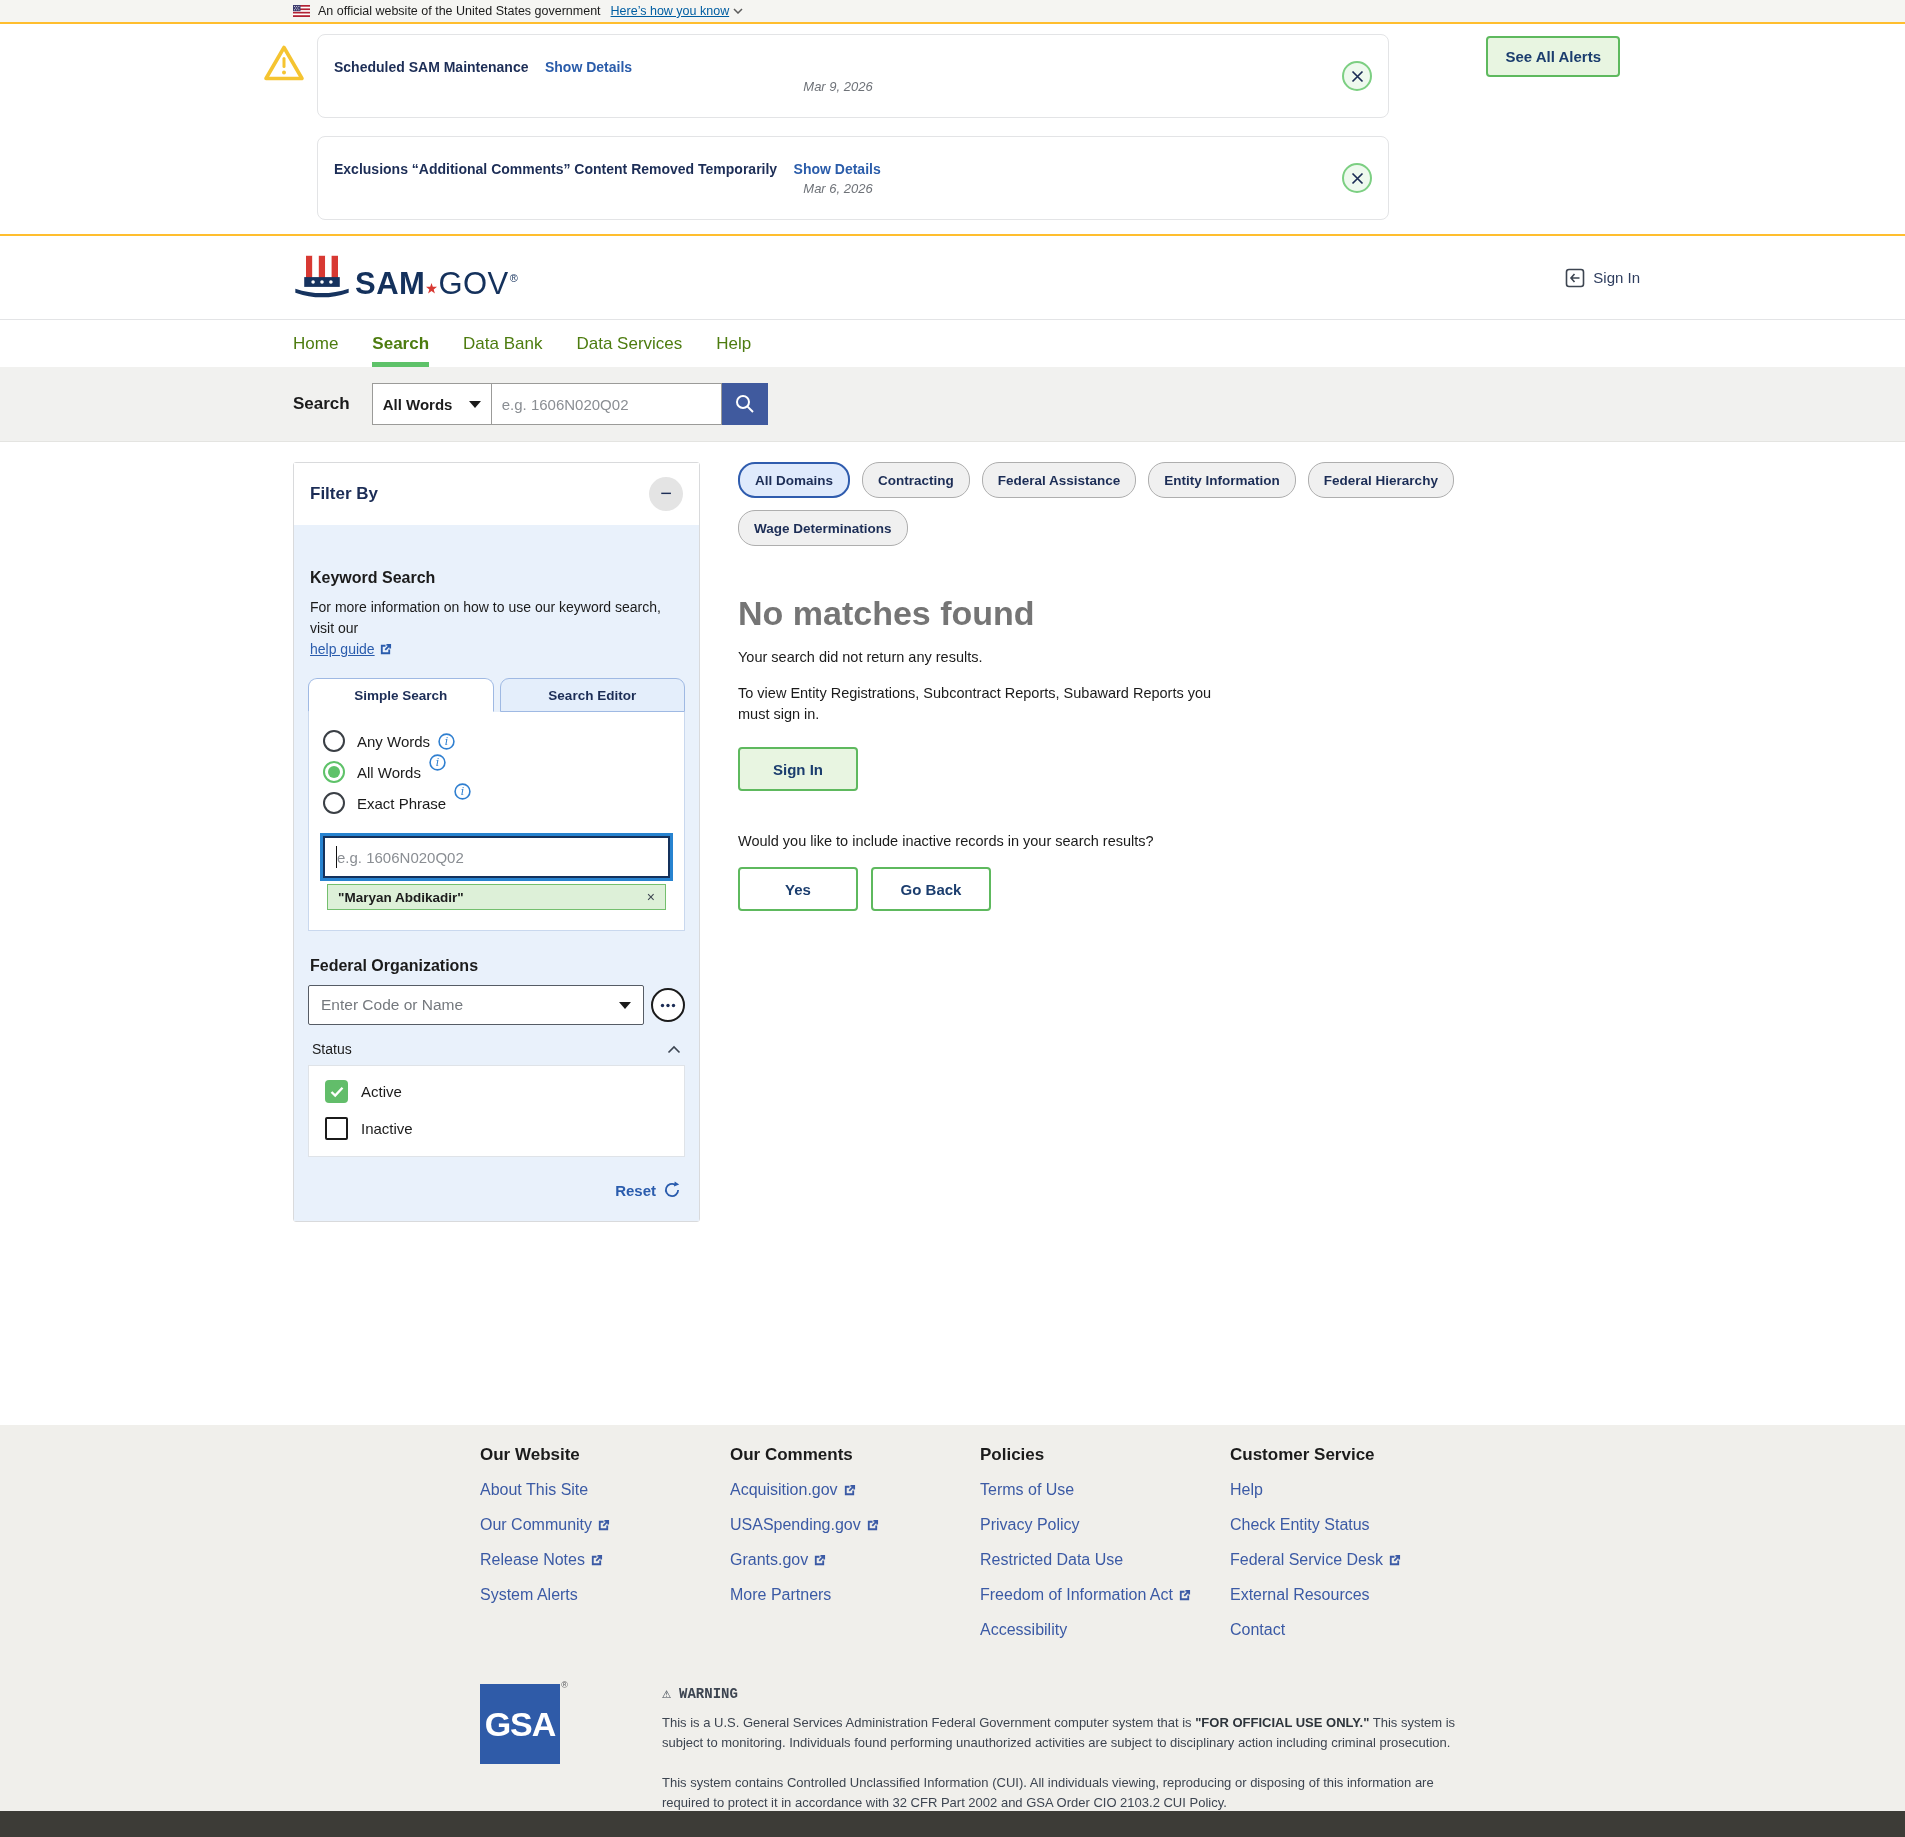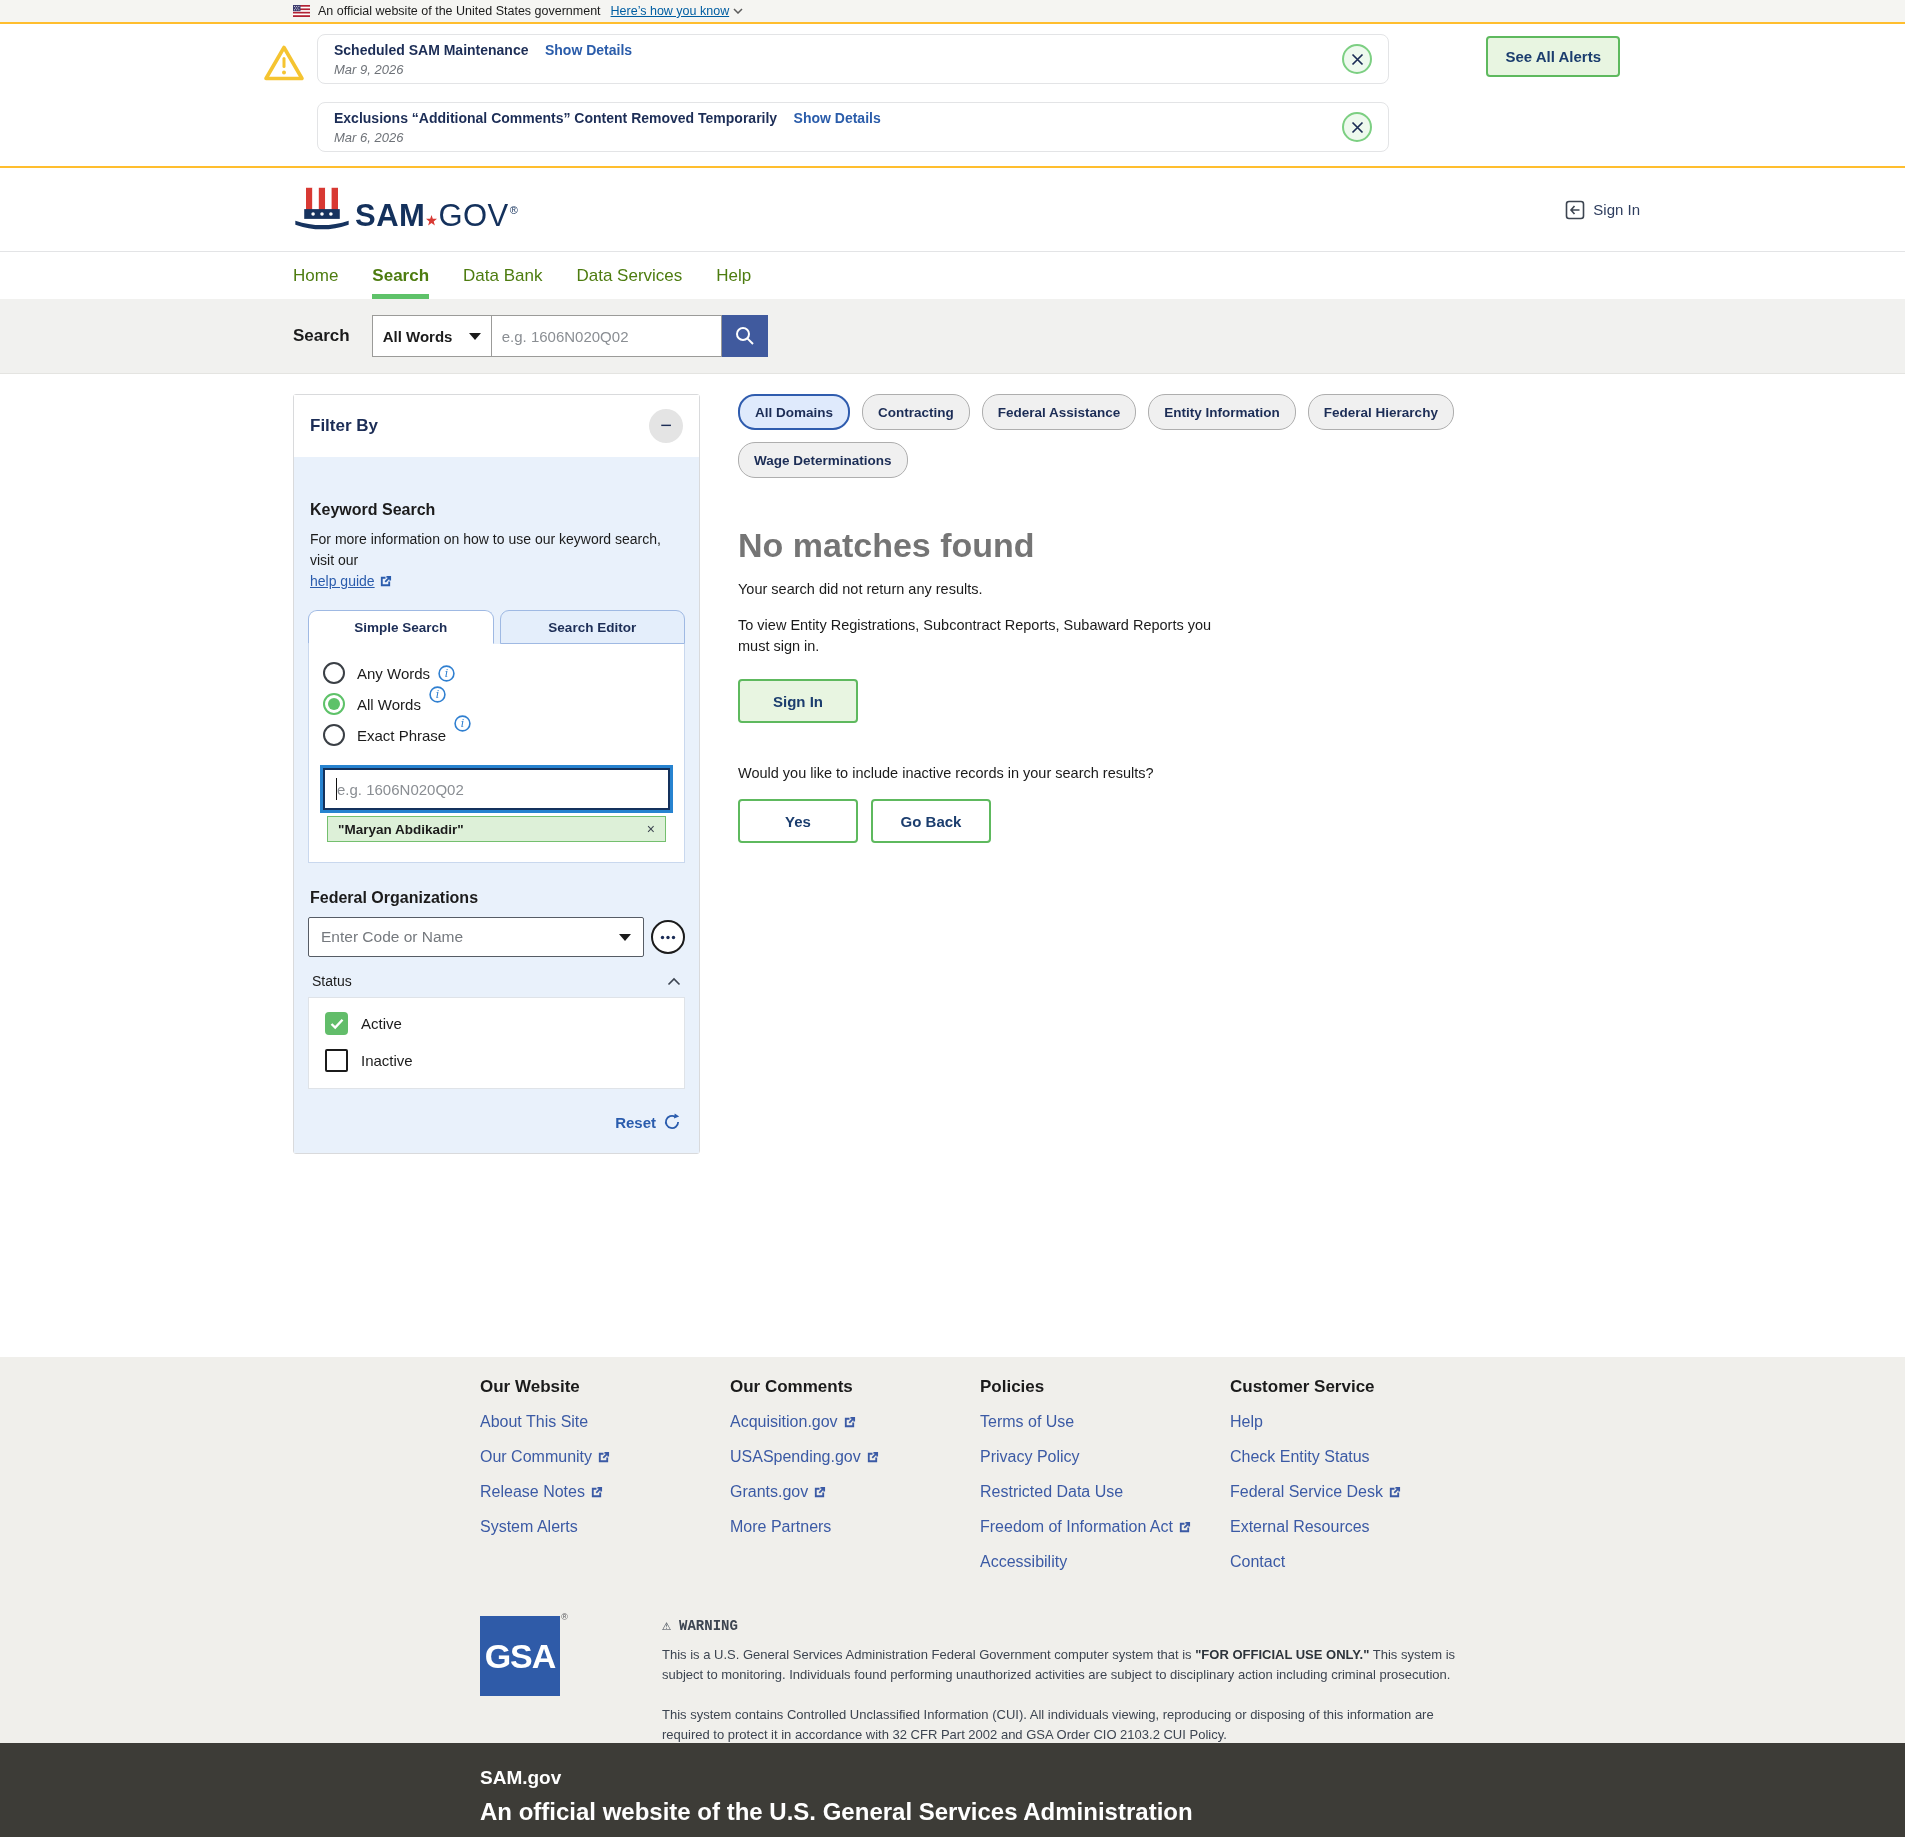--- a/index.html
+++ b/index.html
@@ -15,25 +15,25 @@
   
   .gov-banner { height:22px; background:#f5f5f2; display:flex; align-items:center; padding-left:293px; font-size:12.5px; color:#1b1b1b; }
   .gov-banner .flag { margin-right:8px; display:inline-flex; }
   .gov-banner .how { margin-left:10px; color:#005ea2; text-decoration:underline; display:inline-flex; align-items:center; gap:4px; }
   .gold-rule { height:2px; background:#ffbe2e; }
 
   
   .alerts { background:#fff; padding:10px 285px 14px 263px; display:flex; align-items:flex-start; }
   .alerts .tri { width:42px; margin-right:12px; margin-top:10px; flex:none; }
   .alerts-col { width:1072px; display:flex; flex-direction:column; gap:18px; }
-  .alert-box { border:1px solid #e3e4e6; border-radius:8px; padding:6px 16px; display:flex; align-items:center; min-height:46px; background:#fff; }
+  .alert-box { border:1px solid #e3e4e6; border-radius:8px; padding:23px 16px; display:flex; align-items:center; min-height:46px; background:#fff; }
   .alert-text { flex:1; }
   .alert-title { font-size:14px; font-weight:bold; color:#1c2d56; }
   .alert-link { font-size:14px; font-weight:bold; color:#2a5caa; margin-left:12px; }
-  .alert-date { font-size:13px; font-style:italic; color:#6e7278; margin-top:3px; }
+  .alert-date { font-size:13px; font-style:italic; color:#6e7278; margin-top:3px;text-align:center; }
   .alert-close { width:30px; height:30px; border-radius:50%; border:2px solid #7ccf82; background:#eef9ee; display:flex; align-items:center; justify-content:center; cursor:pointer; flex:none; }
   .see-all { margin-left:auto; margin-top:2px; background:#e8f5e1; border:2px solid #5eb95e; border-radius:4px; padding:10px 17px; font-size:15px; font-weight:bold; color:#1b3d6e; cursor:pointer; font-family:inherit; }
 
   
   .site-header { height:83px; display:flex; align-items:center; padding:0 265px 0 293px; }
   .logo { display:flex; align-items:flex-end; gap:4px; }
   .logo-text { font-size:31px; color:#14315c; letter-spacing:.5px; display:flex; align-items:baseline; }
   .logo-sam { font-weight:800; }
   .logo-star { margin:0 1px; display:inline-flex; }
   .logo-gov { font-weight:300; }

